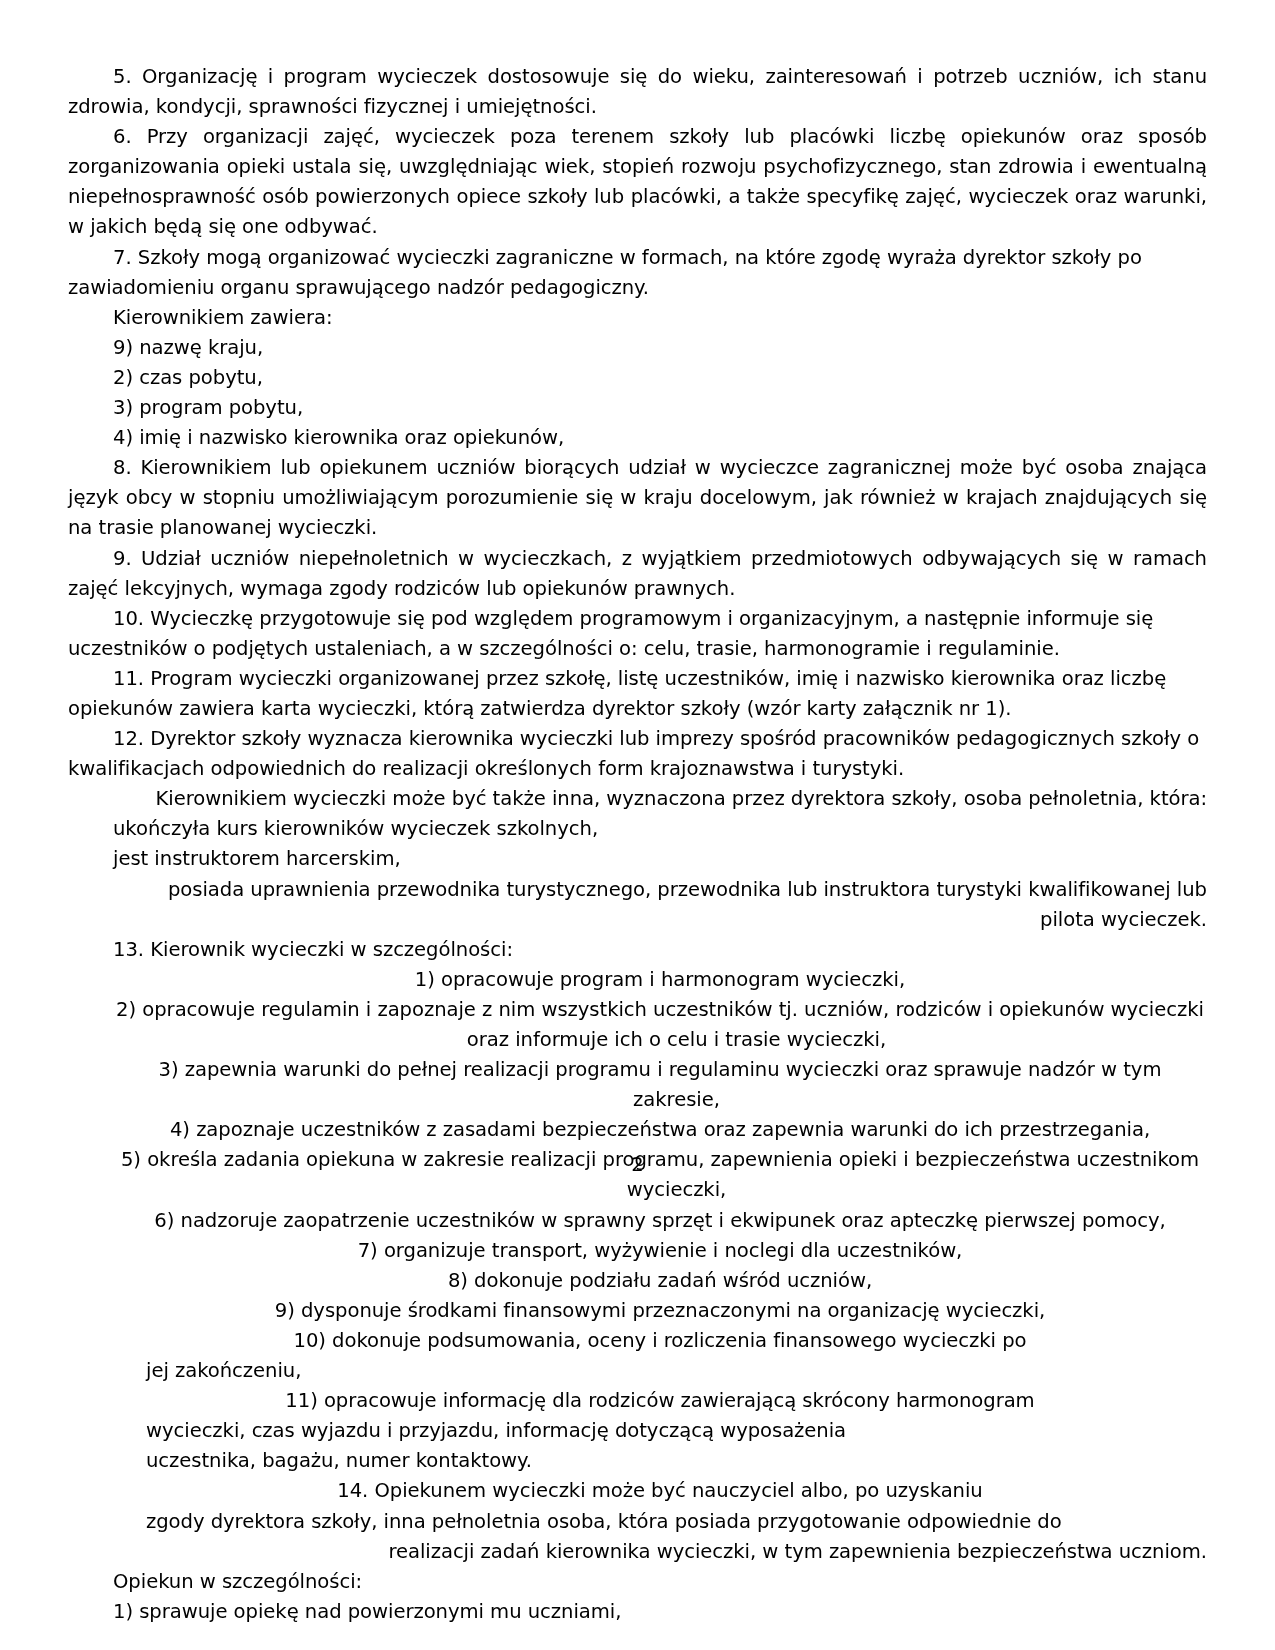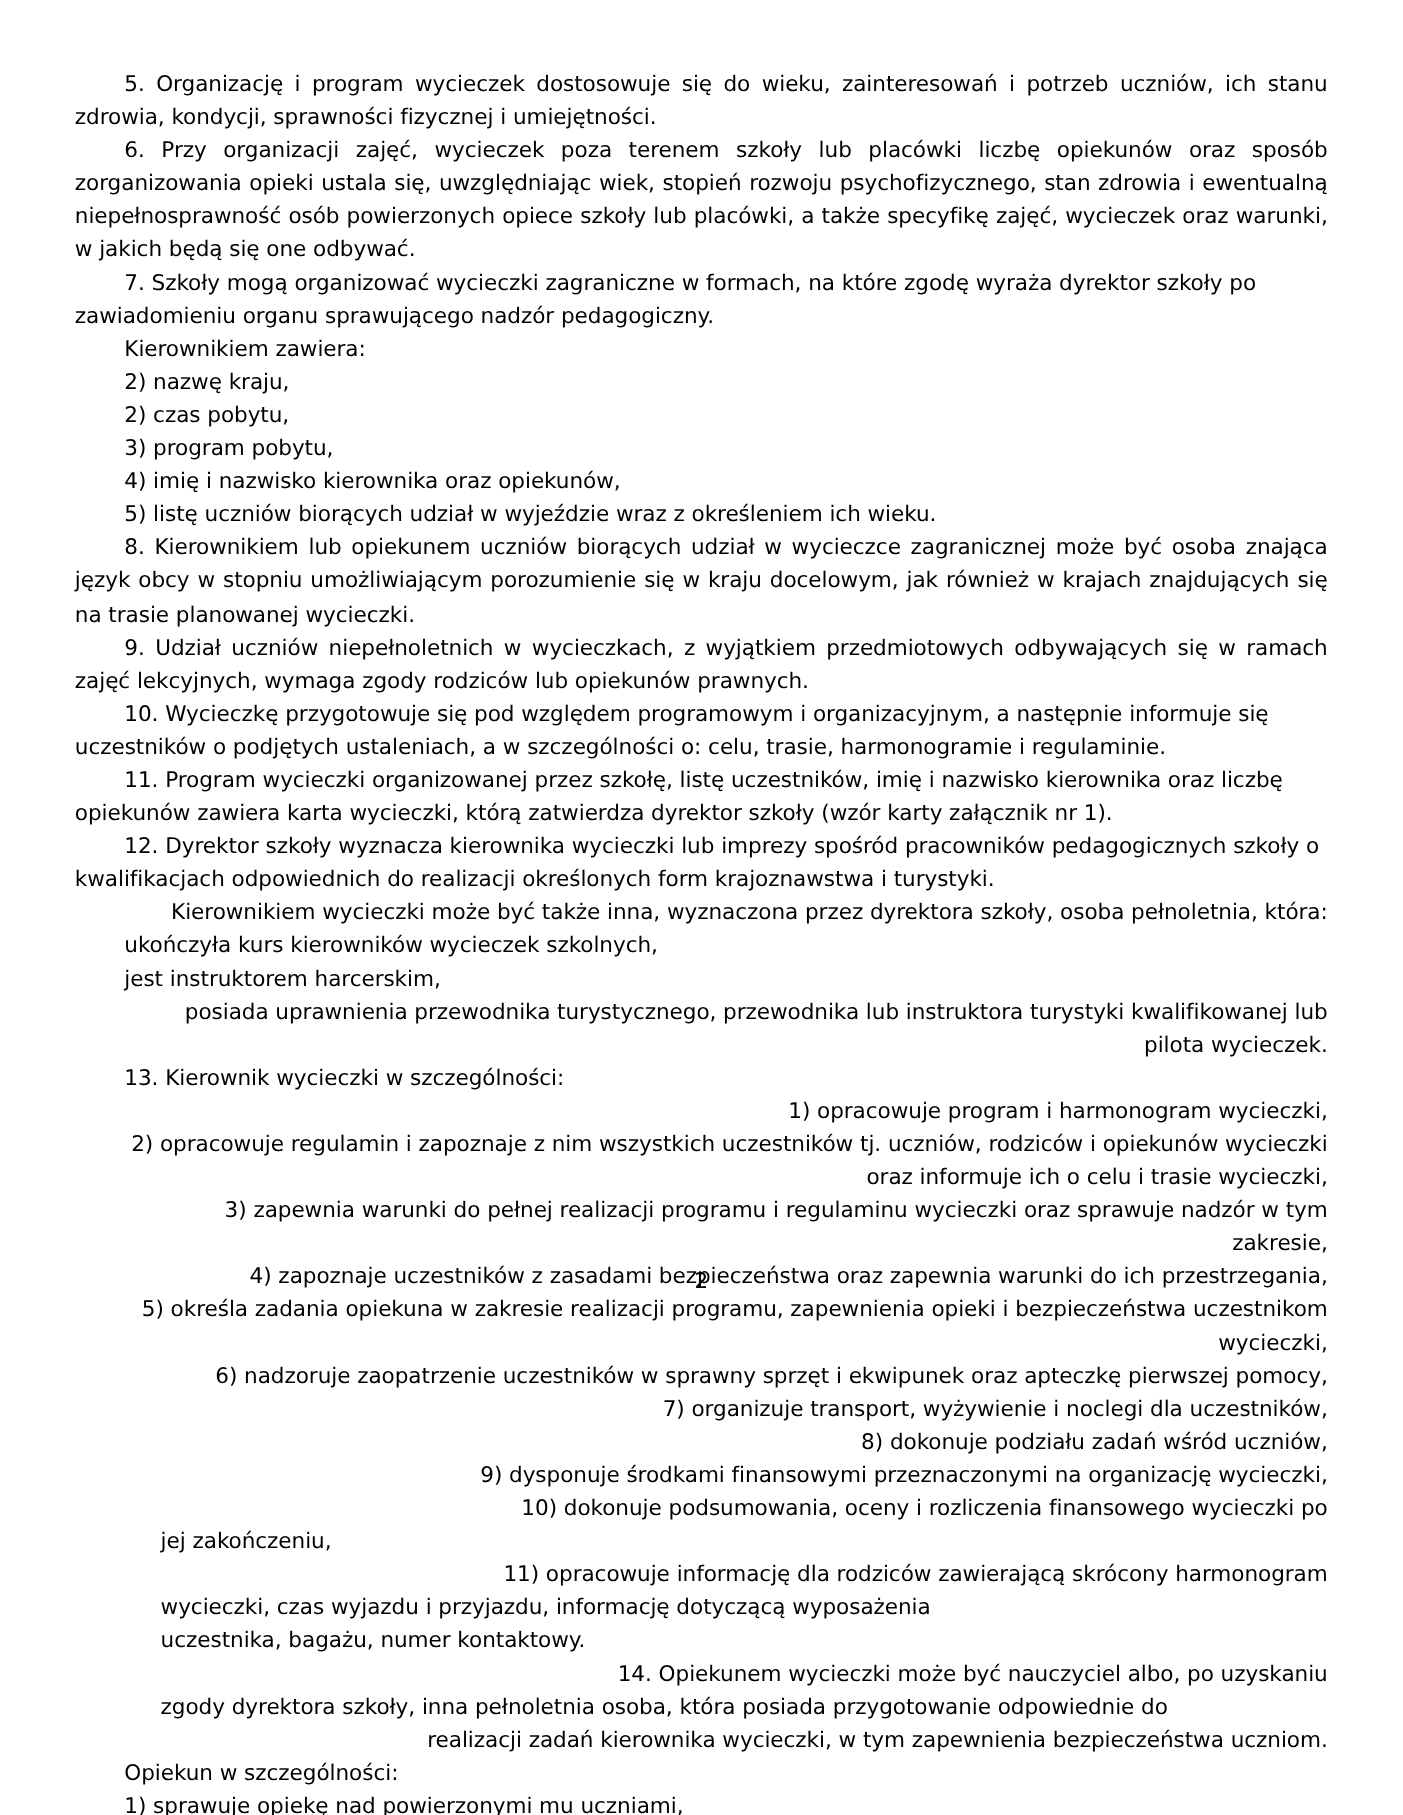--- a/index.html
+++ b/index.html
@@ -36,21 +36,21 @@
   }
   
   p.para-left {
     margin: 0;
     text-align: left;
     text-indent: 45px;
   }
   
   p.item {
     margin: 0;
-    text-align: right;
+    text-align: center;
     padding-left: 78px;
     text-indent: -33px;
   }
   
   p.item-cont {
     margin: 0;
     text-align: left;
     padding-left: 78px;
   }
   
@@ -77,25 +77,24 @@
 </style>
 </head>
 <body>
 
 <div class="page">
   <div class="doc-body" id="doc-body">
       <p class="para">5. Organizację i program wycieczek dostosowuje się do wieku, zainteresowań i potrzeb uczniów, ich stanu zdrowia, kondycji, sprawności fizycznej i umiejętności.</p>
       <p class="para">6. Przy organizacji zajęć,  wycieczek poza terenem szkoły lub placówki liczbę opiekunów oraz sposób zorganizowania opieki ustala się, uwzględniając wiek, stopień rozwoju psychofizycznego, stan zdrowia i ewentualną niepełnosprawność osób powierzonych opiece szkoły lub placówki, a także specyfikę zajęć, wycieczek oraz warunki, w jakich będą się one odbywać.</p>
       <p class="para-left">7. Szkoły mogą organizować wycieczki zagraniczne w formach, na które zgodę wyraża dyrektor szkoły po zawiadomieniu organu sprawującego nadzór pedagogiczny.</p>
       <p class="indent">Kierownikiem zawiera:</p>
-      <p class="indent">2) nazwę kraju,</p>
+      <p class="indent">9) nazwę kraju,</p>
       <p class="indent">2) czas pobytu,</p>
       <p class="indent">3) program pobytu,</p>
       <p class="indent">4) imię i nazwisko kierownika oraz opiekunów,</p>
-      <p class="indent">5) listę uczniów biorących udział w wyjeździe wraz z określeniem ich wieku.</p>
       <p class="para">8. Kierownikiem lub opiekunem uczniów biorących udział w wycieczce  zagranicznej może być osoba znająca język obcy w stopniu umożliwiającym porozumienie się w kraju docelowym, jak również w krajach znajdujących się na trasie planowanej wycieczki.</p>
       <p class="para">9. Udział uczniów niepełnoletnich w wycieczkach, z wyjątkiem przedmiotowych odbywających się w ramach zajęć lekcyjnych, wymaga zgody rodziców lub opiekunów prawnych.</p>
       <p class="para-left">10. Wycieczkę  przygotowuje się pod względem programowym i organizacyjnym, a następnie informuje się uczestników o podjętych ustaleniach, a w szczególności o: celu, trasie, harmonogramie i regulaminie.</p>
       <p class="para-left">11. Program wycieczki organizowanej przez szkołę, listę uczestników, imię i nazwisko kierownika oraz liczbę opiekunów zawiera karta wycieczki, którą zatwierdza dyrektor szkoły (wzór karty załącznik nr 1).</p>
       <p class="para-left">12. Dyrektor szkoły wyznacza kierownika wycieczki lub imprezy spośród pracowników pedagogicznych szkoły o kwalifikacjach odpowiednich do realizacji określonych form krajoznawstwa i turystyki.</p>
       <p class="hang-full">Kierownikiem wycieczki   może być także inna, wyznaczona przez dyrektora szkoły, osoba pełnoletnia, która:</p>
       <p class="indent">ukończyła kurs kierowników wycieczek szkolnych,</p>
       <p class="indent">jest instruktorem harcerskim,</p>
       <p class="hang-full">posiada uprawnienia przewodnika turystycznego, przewodnika lub instruktora turystyki kwalifikowanej lub pilota wycieczek.</p>
       <p class="indent">13. Kierownik wycieczki w szczególności:</p>

